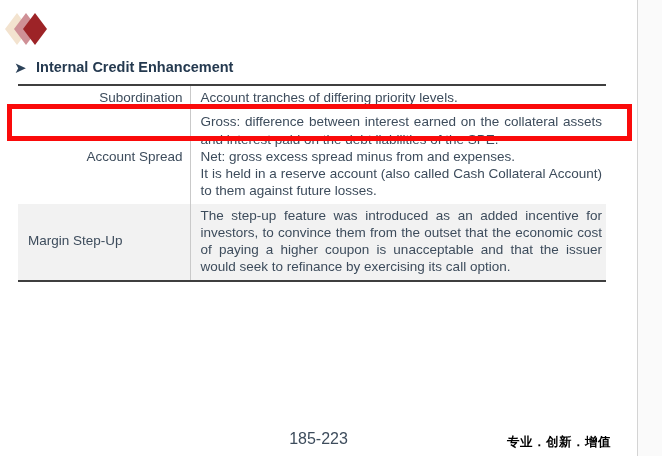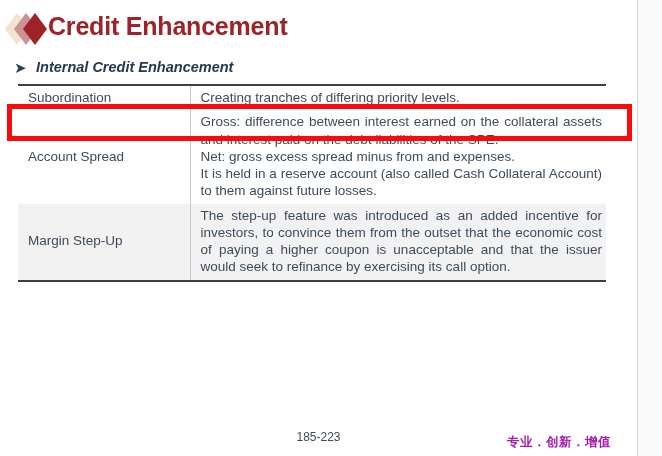--- a/index.html
+++ b/index.html
@@ -73,21 +73,20 @@
     font-size: 15px;
     line-height: 1;
     color: #2c4259;
     text-align: left;
   }
   .subtitle-text {
     font-size: 14.5px;
     font-weight: bold;
     color: #24394f;
     white-space: nowrap;
-    font-style: italic;
   }
 
   
   .table-wrap {
     position: absolute;
     left: 18px; top: 84px;
     width: 588px;
   }
   table.ce-table {
     width: 588px;
@@ -112,86 +111,85 @@
     border-right: 1px solid #c9c9c9;
   }
   table.ce-table td.desc {
     text-align: justify;
     text-align-last: left;
     padding-left: 10px;
     padding-right: 4px;
     hyphens: none;
   }
   tr.shaded td { background: #f2f2f2; }
-  tr.plain td { background: #ffffff; }
+  tr.plain td { background: #ffffff; text-align: right; }
 
   .desc-line { display: block; }
 
   
   .highlight-box {
     position: absolute;
     left: 7px; top: 116px;
     width: 625px;
     height: 45px;
     border: 5px solid #fa0a0a;
     pointer-events: none;
   }
 
   
   .page-number {
     position: absolute;
     left: 0; top: 430px;
     width: 637px;
     text-align: center;
-    font-size: 12px;
+    font-size: 16px;
     color: #3d4c5c;
   }
   .footer-slogan {
     position: absolute;
     right: 26px;
     top: 434px;
     font-size: 12.5px;
     font-weight: bold;
-    color: #a21caf;
+    color: #000000;
     letter-spacing: 0.5px;
     white-space: nowrap;
   }
 </style>
 </head>
 <body>
 
 <div class="slide">
 
   <div class="title-row">
     <div class="logo">
       <svg width="44" height="34" viewBox="0 0 44 34" xmlns="http://www.w3.org/2000/svg">
         <polygon points="13,1 25,17 13,33 1,17" fill="#f3e3cf"></polygon>
         <polygon points="22,1 34,17 22,33 10,17" fill="#cf9096"></polygon>
         <polygon points="31,1 43,17 31,33 19,17" fill="#9d2327"></polygon>
       </svg>
     </div>
-    <div class="slide-title">Credit Enhancement</div>
   </div>
 
   <div class="subtitle-row">
     <span class="bullet-arrow">➤</span>
     <span class="subtitle-text">Internal Credit Enhancement</span>
   </div>
 
   <div class="table-wrap">
     <table class="ce-table">
       <colgroup>
         <col class="c-term">
         <col class="c-desc">
       </colgroup>
       <tbody id="table-body">
           <tr class="plain">
             <td class="term">Subordination</td>
             <td class="desc">
-              <span class="desc-line">Creating tranches of differing priority levels.</span>
+              <span class="desc-line">Account tranches of differing priority levels.</span>
             </td>
           </tr>
           <tr class="plain">
             <td class="term">Account Spread</td>
             <td class="desc">
               <span class="desc-line">Gross: difference between interest earned on the collateral assets and interest paid on the debt liabilities of the SPE.</span>
               <span class="desc-line">Net: gross excess spread minus from and expenses.</span>
               <span class="desc-line">It is held in a reserve account (also called Cash Collateral Account) to them against future losses.</span>
             </td>
           </tr>

